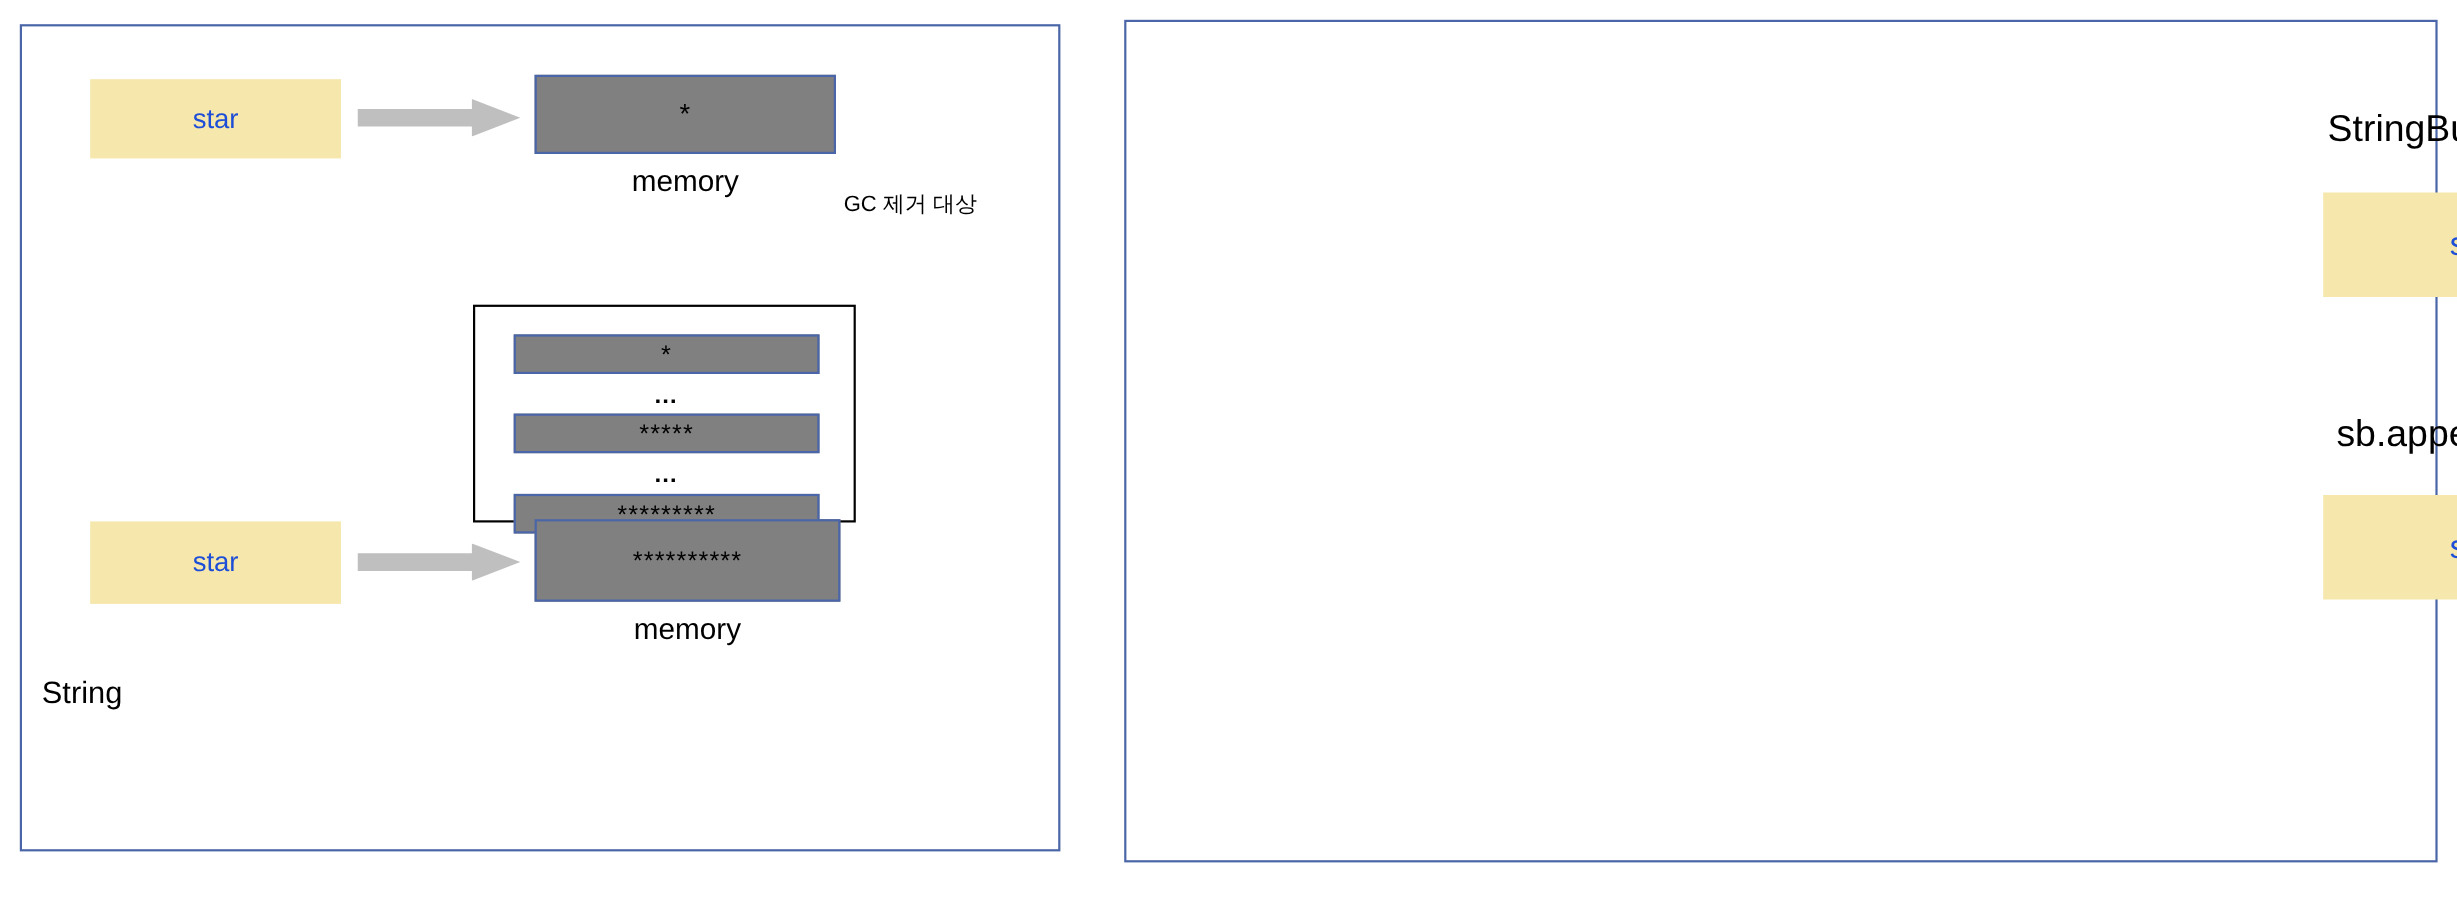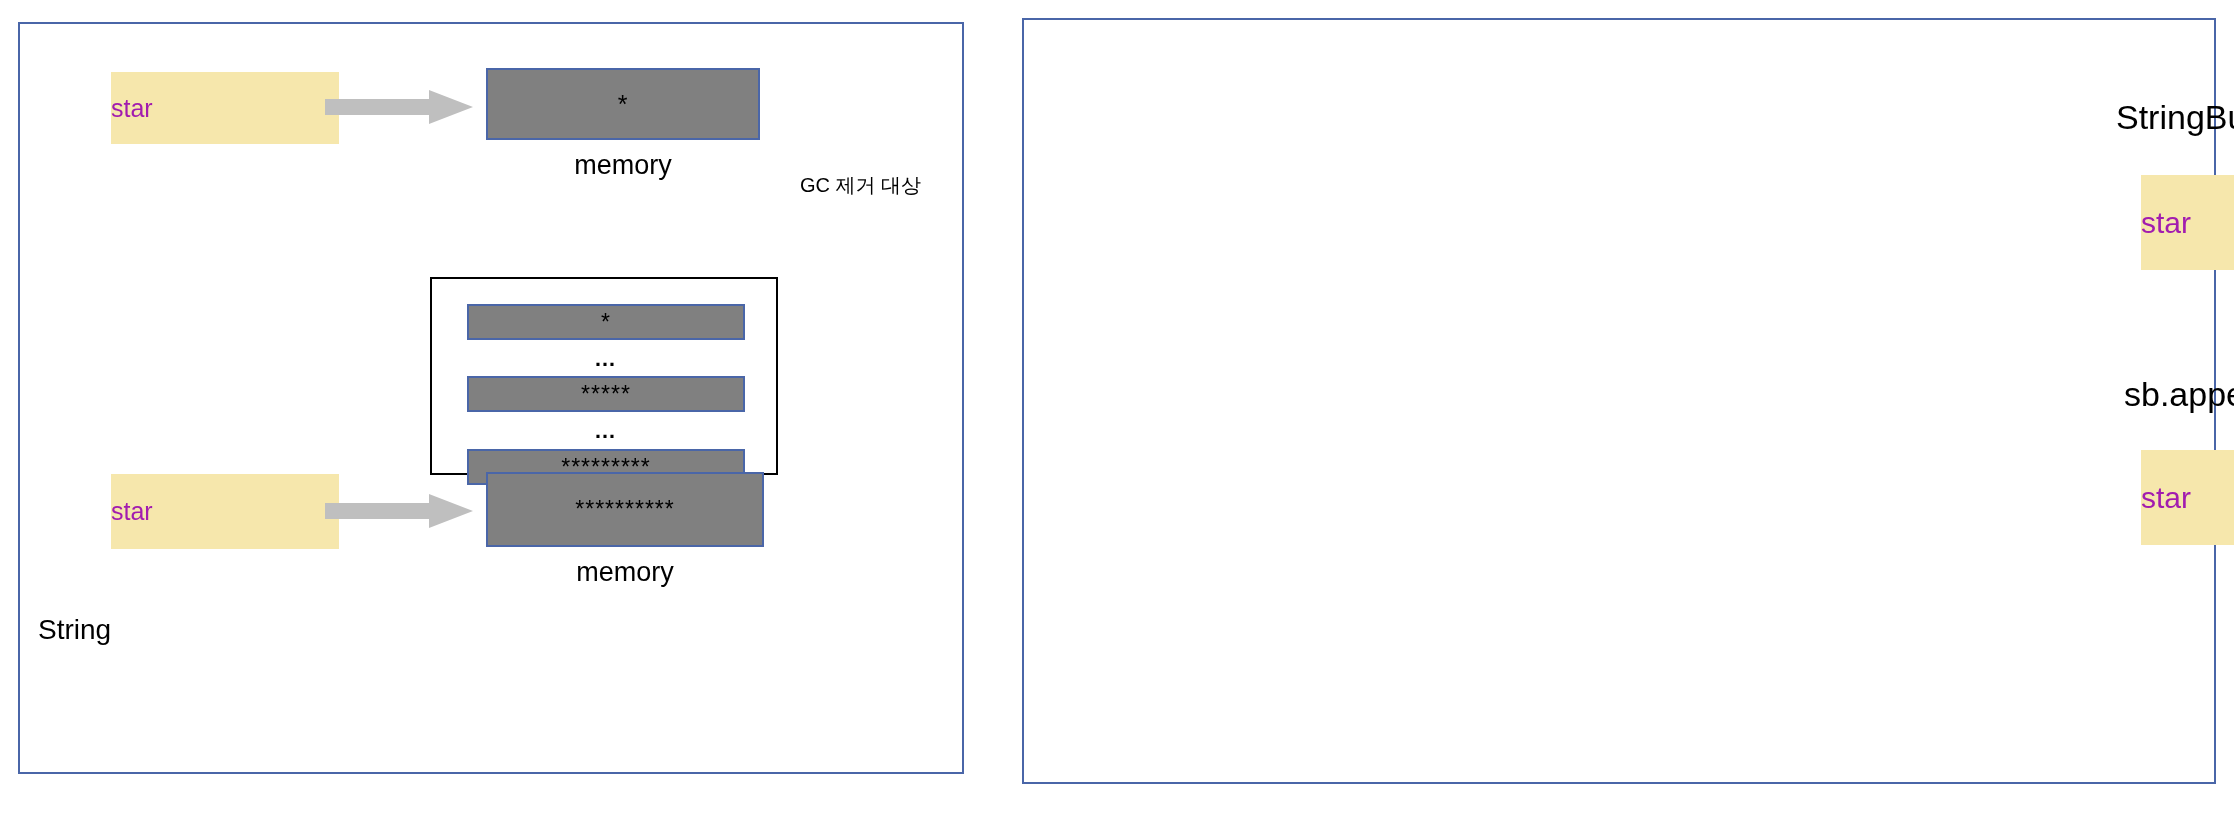--- a/index.html
+++ b/index.html
@@ -25,24 +25,23 @@
   #panel-string   { left: 18px;   top: 22px; width: 946px;  height: 752px; }
   #panel-sbuffer  { left: 1022px; top: 18px; width: 1194px; height: 766px; }
 
   
   .var-box {
     position: absolute;
     background: #f6e7ac;
     box-sizing: border-box;
     display: flex;
     align-items: center;
-    justify-content: flex-start;
-    color: #a21caf;
+    justify-content: center;
+    color: #1d4ed8;
     font-weight: 400;
-    margin-left: 29px;
   }
   .mem-box {
     position: absolute;
     background: #808080;
     border: 2px solid #4a66a8;
     box-sizing: border-box;
     display: flex;
     align-items: center;
     justify-content: center;
     color: #000000;
@@ -77,21 +76,21 @@
     position: absolute;
     display: block;
   }
 
   
   #l-var1  { left: 62px;  top: 48px;  width: 228px; height: 72px;  font-size: 25px; }
   #l-mem1  { left: 466px; top: 44px;  width: 274px; height: 72px;  font-size: 25px; }
   #l-cap1  { left: 466px; top: 126px; width: 274px; text-align: center; font-size: 27px; }
   #l-arrow1{ left: 305px; top: 66px;  width: 148px; height: 34px; }
 
-  #l-gclabel { left: 780px; top: 148px; font-size: 20px; }
+  #l-gclabel { left: 747px; top: 148px; font-size: 20px; }
   #l-gcframe { left: 410px; top: 253px; width: 348px; height: 198px; }
 
   #l-g1 { left: 447px; top: 280px; width: 278px; height: 36px; font-size: 23px; }
   #l-e1 { left: 447px; top: 322px; width: 278px; text-align: center; font-size: 22px; }
   #l-g2 { left: 447px; top: 352px; width: 278px; height: 36px; font-size: 23px; }
   #l-e2 { left: 447px; top: 394px; width: 278px; text-align: center; font-size: 22px; }
   #l-g3 { left: 447px; top: 425px; width: 278px; height: 36px; font-size: 23px; }
 
   #l-var2  { left: 62px;  top: 450px; width: 228px; height: 75px; font-size: 25px; }
   #l-mem2  { left: 466px; top: 448px; width: 278px; height: 75px; font-size: 23px; }

